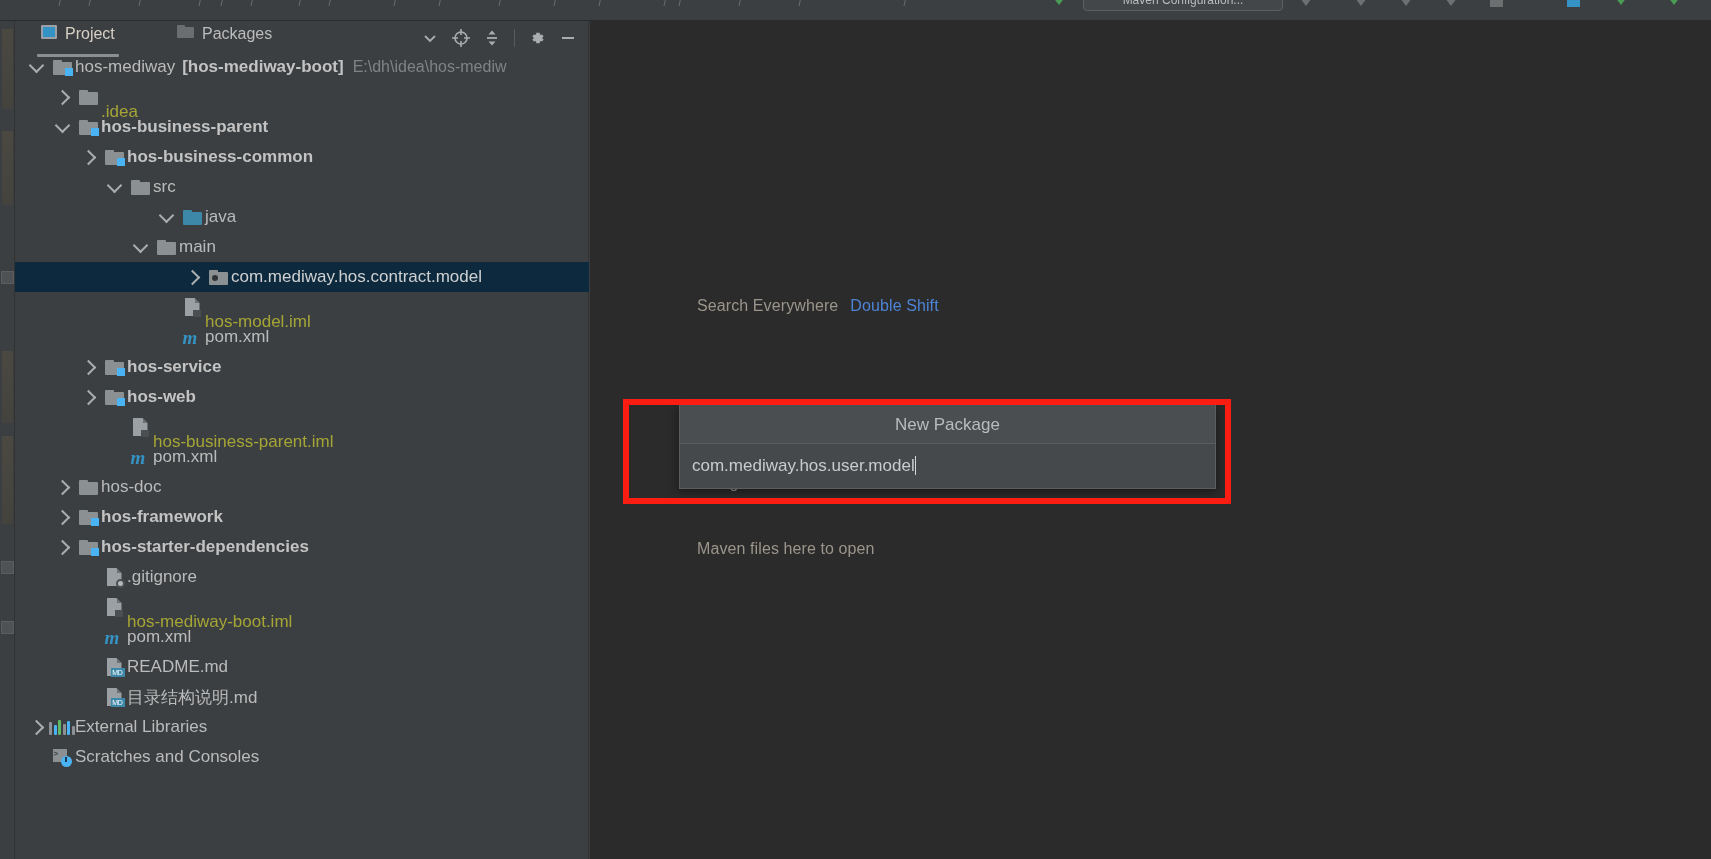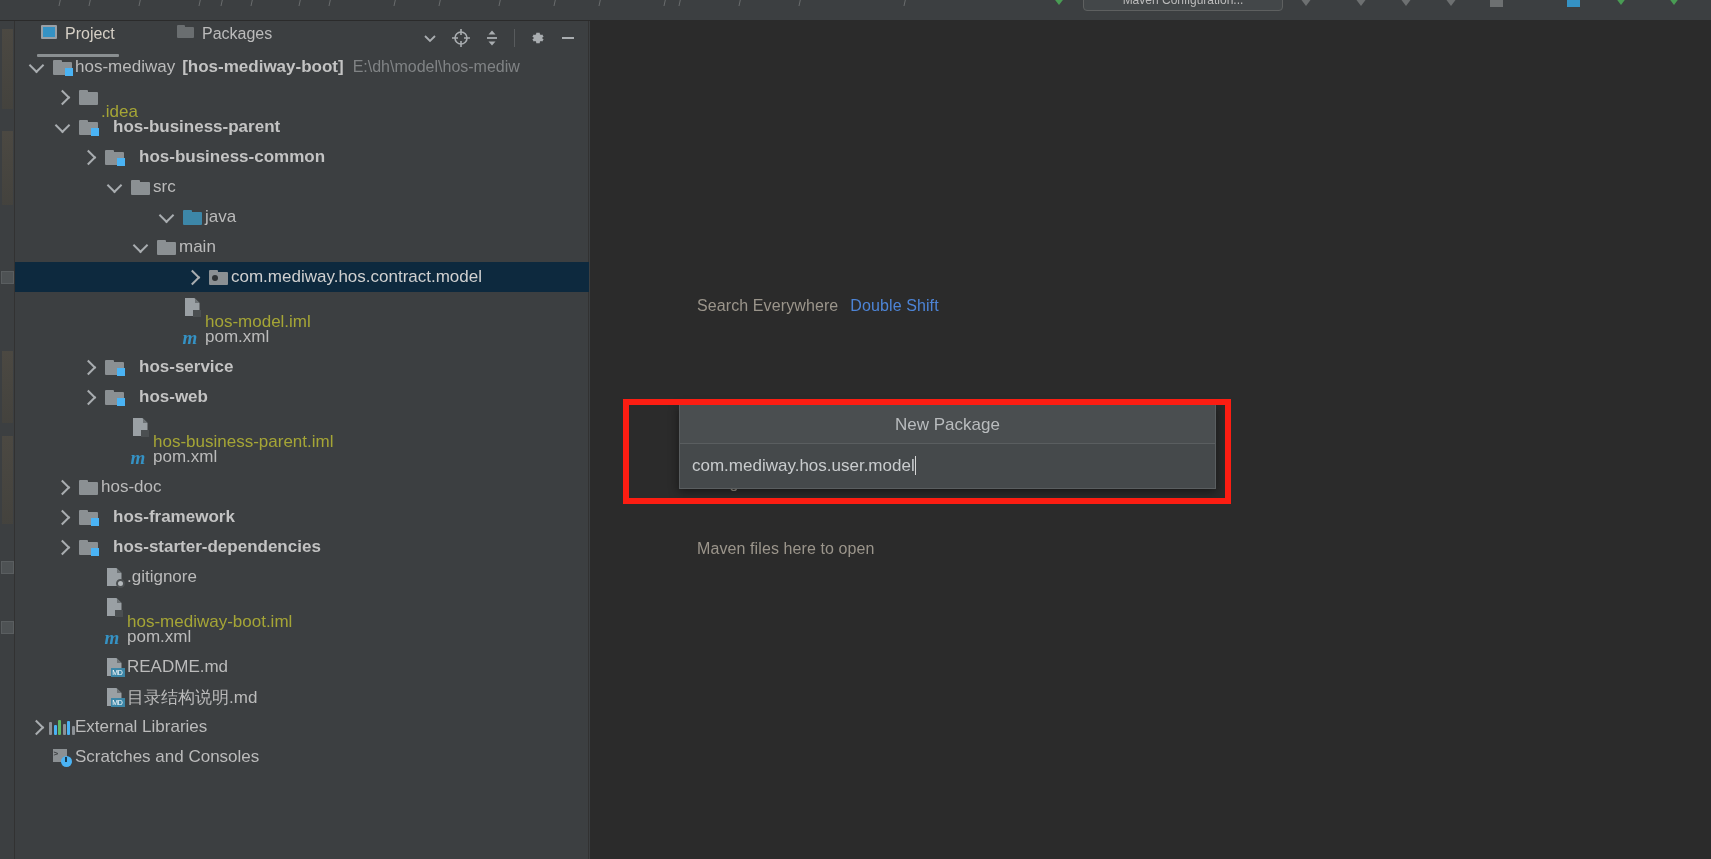--- a/index.html
+++ b/index.html
@@ -123,21 +123,21 @@
   .row.selected { background: #0d293e; }
   .chev {
     width: 11px; height: 11px; flex: none;
     border-right: 2px solid #a9adb0; border-bottom: 2px solid #a9adb0;
   }
   .chev.right { transform: rotate(-45deg); }
   .chev.down  { transform: rotate(45deg); margin-bottom: 4px; }
   .chev-slot { width: 26px; flex: none; display: flex; align-items: center; justify-content: center; }
   .icon-slot { width: 26px; flex: none; display: flex; align-items: center; justify-content: center; }
   .label { font-size: 17px; color: #bbbbbb; }
-  .label.bold { font-weight: bold; color: #c3c3c3; margin-left: 12px; }
+  .label.bold { font-weight: bold; color: #c3c3c3; }
   .label.yellow { color: #a5a536; margin-top: 29px; }
   .label.dim { color: #808385; font-size: 16px; margin-left: 9px; }
   .label.white { color: #d0d0d0; text-align: right; }
 
   
   .ic-module { position: relative; width: 19px; height: 15px; }
   .ic-module::before {
     content: ""; position: absolute; left: 0; top: 2px;
     width: 19px; height: 13px; background: #8b9093; border-radius: 0 1px 1px 1px;
   }
@@ -360,21 +360,21 @@
           <span class="chev-slot">
             <span class="chev down"></span>
           </span>
           <span class="icon-slot">
             <span class="ic-module">
               <span class="badge"></span>
             </span>
           </span>
           <span class="label">hos-mediway</span>
           <span class="label bold" style="margin-left: 7px;">[hos-mediway-boot]</span>
-          <span class="label dim">E:\dh\model\hos-mediw</span>
+          <span class="label dim">E:\dh\idea\hos-mediw</span>
         </div>
         <div class="row">
           <span style="flex: 0 0 auto; width: 34px;"></span>
           <span class="chev-slot">
             <span class="chev right"></span>
           </span>
           <span class="icon-slot">
             <span class="ic-folder"></span>
           </span>
           <span class="label yellow">.idea</span>

